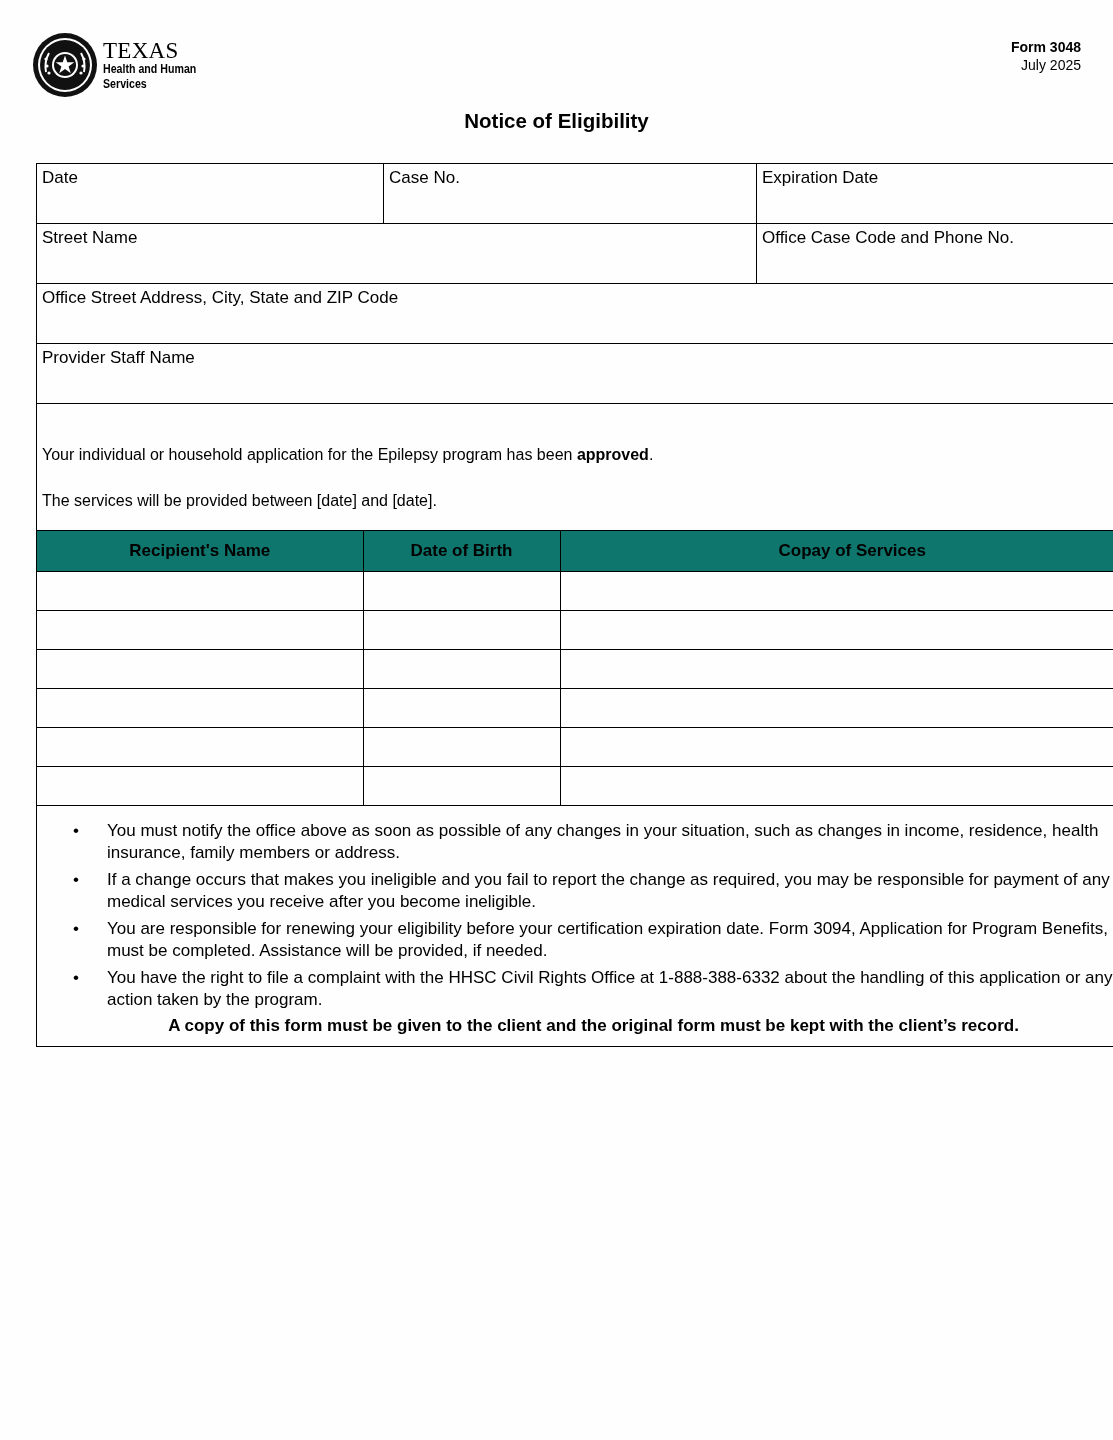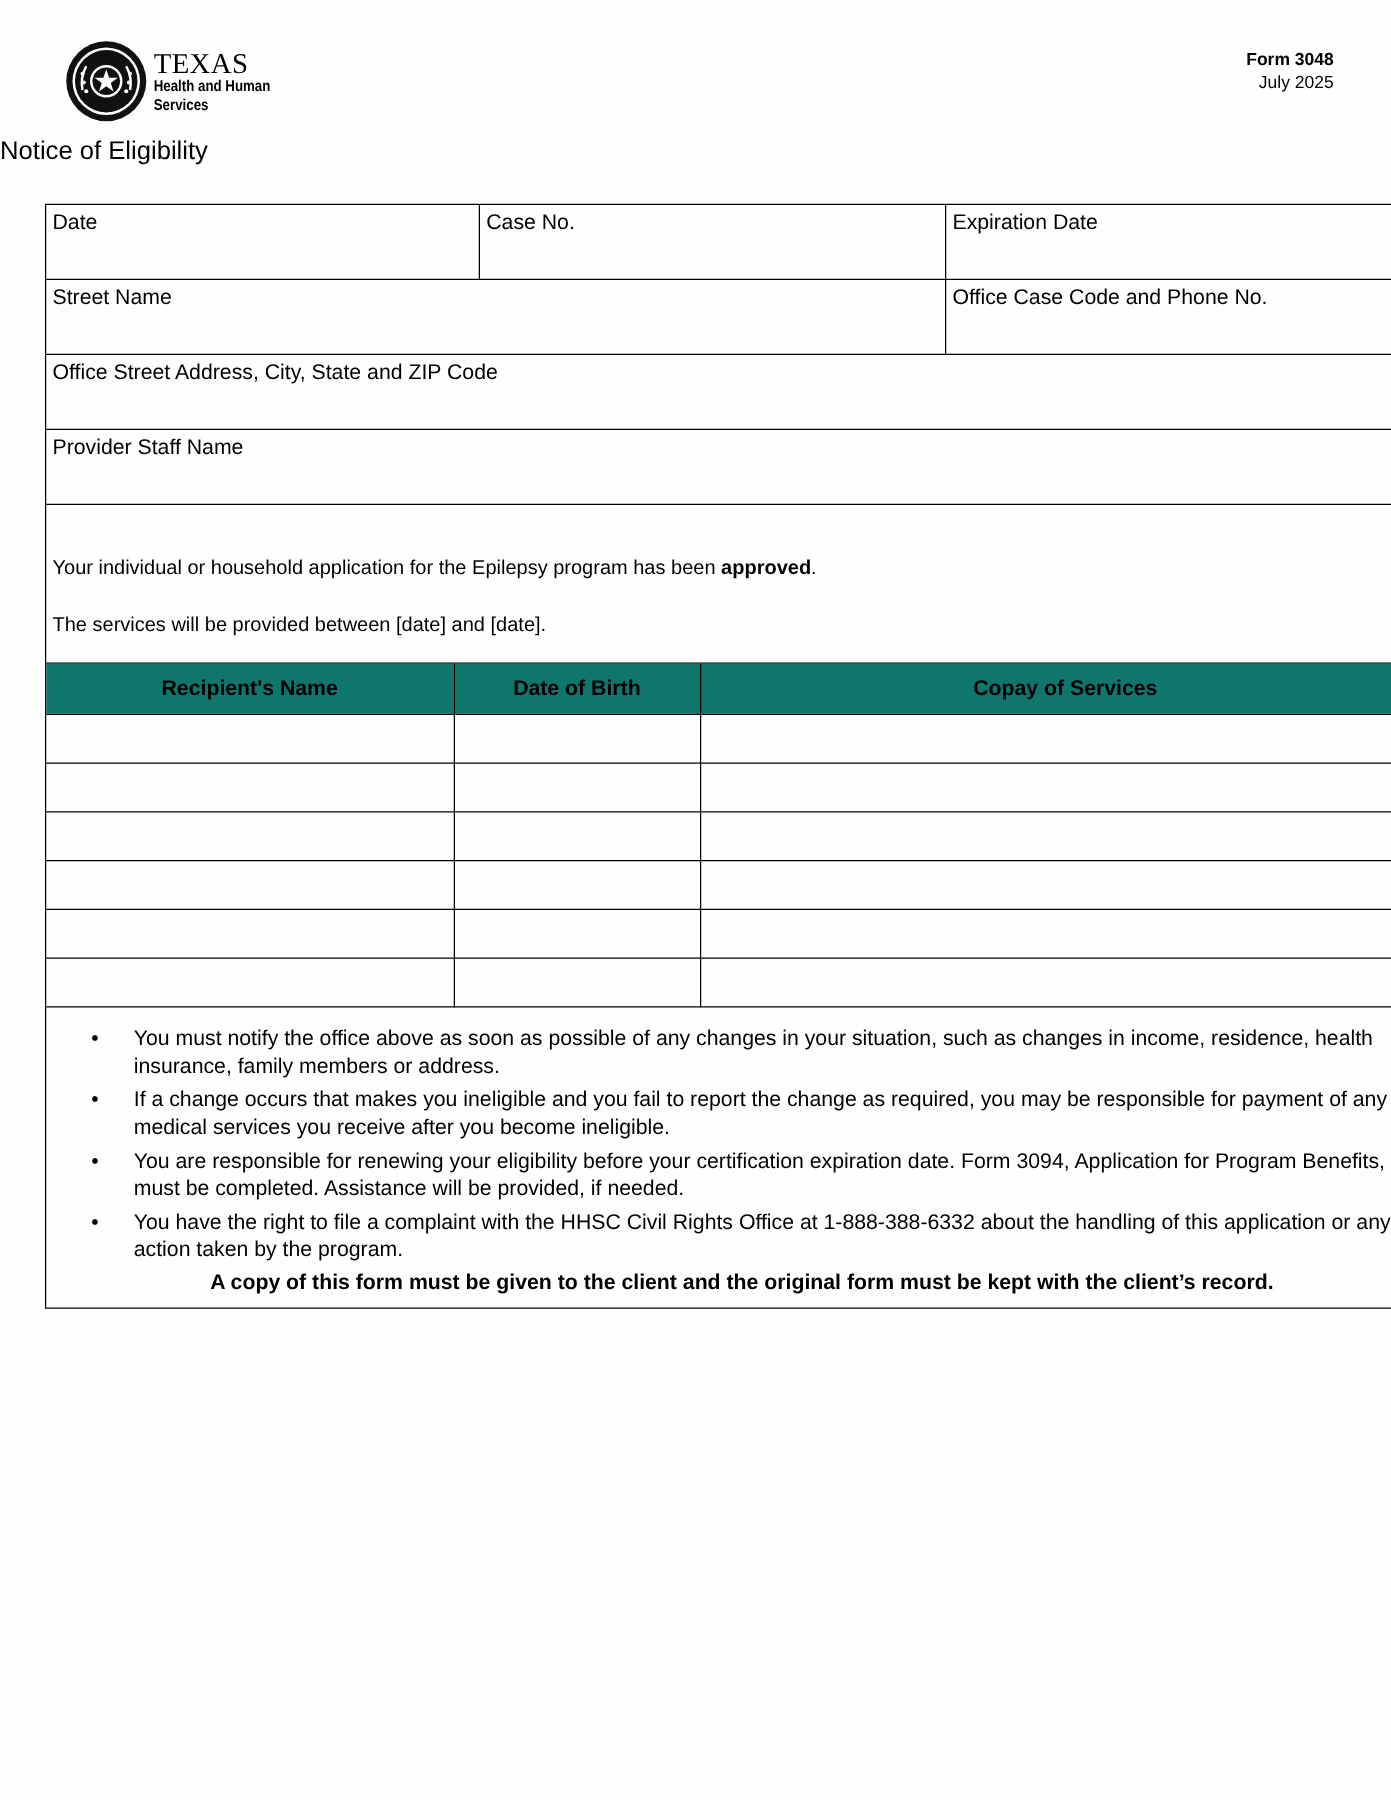--- a/index.html
+++ b/index.html
@@ -1,24 +1,24 @@
 <!DOCTYPE html>
 <html><head>
 <meta charset="utf-8">
 <style>
   html, body { margin: 0; padding: 0; background: #fefefe; }
   body { width: 1113px; height: 1440px; position: relative; font-family: "Liberation Sans", sans-serif; color: #000; }
-  .logo { position: absolute; left: 52px; top: 32px; display: flex; align-items: center; }
+  .logo { position: absolute; left: 32px; top: 32px; display: flex; align-items: center; }
   .seal { width: 66px; height: 66px; }
   .logo-text { margin-left: 5px; line-height: 1; }
   .logo-texas { font-family: "Liberation Serif", serif; font-size: 23px; letter-spacing: 0.3px; }
   .logo-sub { font-family: "Liberation Sans", sans-serif; font-size: 12.5px; font-weight: bold; transform: scaleX(0.85); transform-origin: left; white-space: nowrap; line-height: 15px; }
-  .form-id { position: absolute; right: 46px; top: 38px; text-align: right; font-size: 14px; line-height: 18px; }
+  .form-id { position: absolute; right: 32px; top: 38px; text-align: right; font-size: 14px; line-height: 18px; }
   .form-id .num { font-weight: bold; }
-  .title { position: absolute; left: 0; width: 1113px; top: 109px; font-size: 20.5px; font-weight: normal; }
+  .title { position: absolute; left: 0; width: 1113px; top: 109px; text-align: center; font-size: 20.5px; font-weight: bold; }
   .form { position: absolute; left: 36px; top: 163px; width: 1109px; border: 1.5px solid #000; box-sizing: border-box; }
   .row { display: flex; border-bottom: 1px solid #000; height: 59px; }
   .cell { box-sizing: border-box; padding: 4px 5px; font-size: 17px; border-right: 1px solid #000; }
   .cell:last-child { border-right: none; }
   .msg { border-bottom: 1px solid #000; padding: 4px 5px; font-size: 16px; height: 91px; box-sizing: border-box; margin-top: 36px; }
   .msg p { margin: 0; line-height: 22px; }
   .msg p + p { margin-top: 24px; }
   table { border-collapse: collapse; width: 100%; }
   th, td { border: 1px solid #000; box-sizing: border-box; }
   th { background: #0f766e; height: 40px; font-size: 17px; font-weight: bold; }

